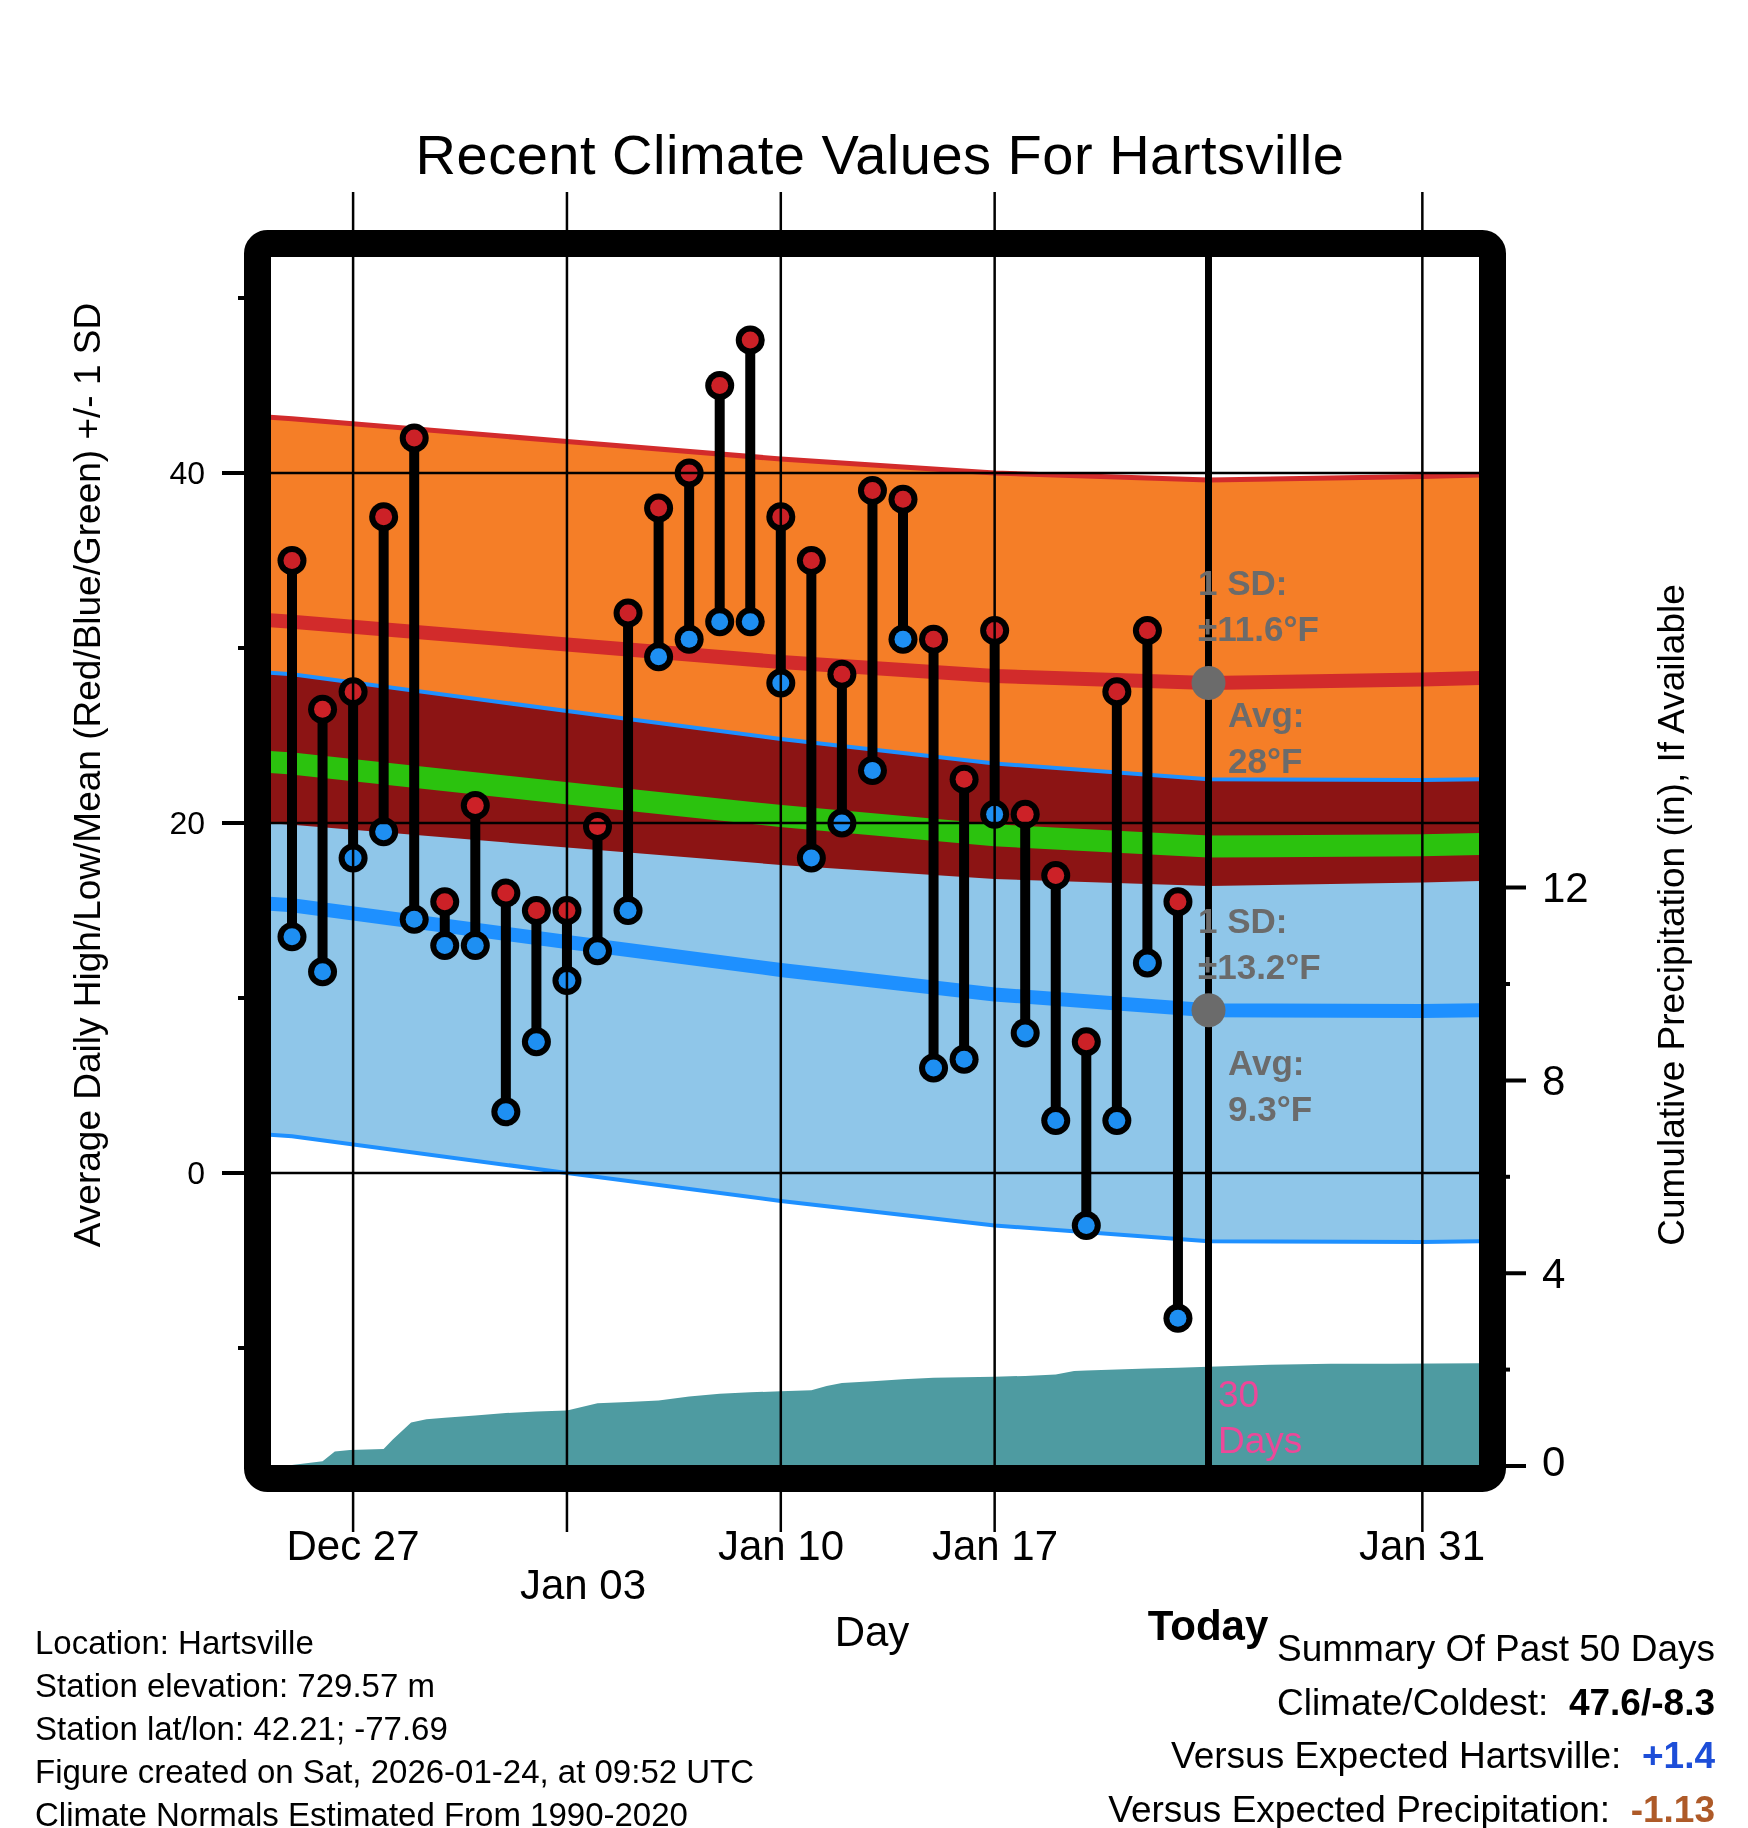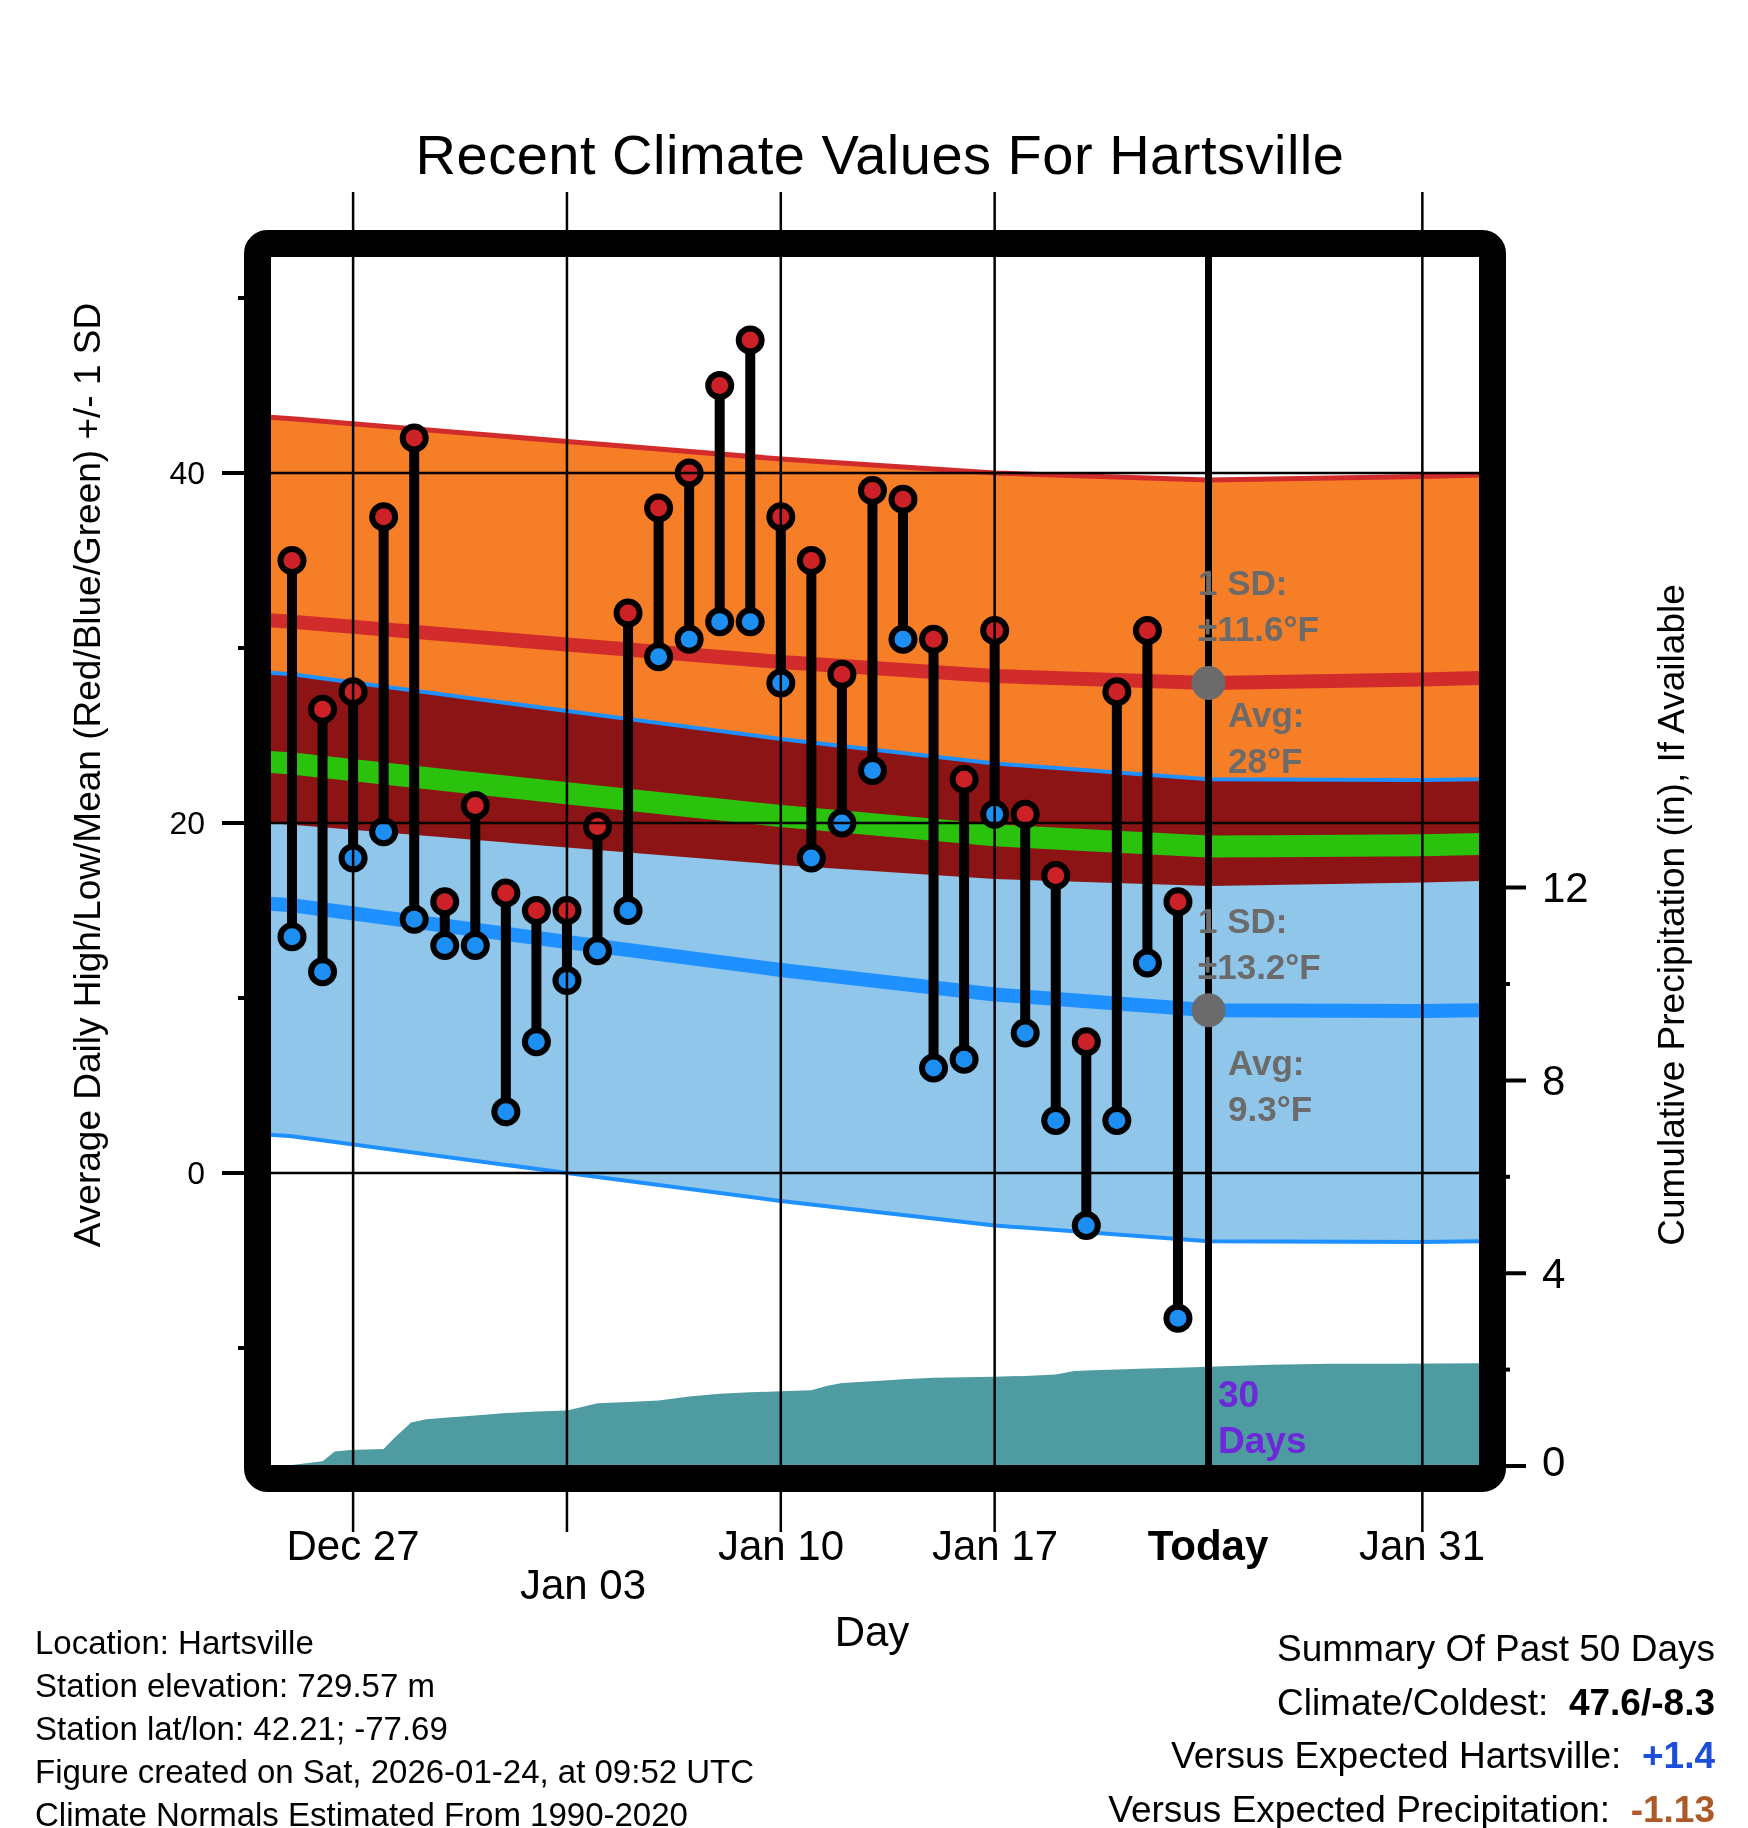--- a/index.html
+++ b/index.html
@@ -7,21 +7,21 @@
   .abs{position:absolute;}
   .title{font-size:56px;letter-spacing:0.5px;white-space:nowrap;transform:translateX(-50%);}
   .axis-label-left{font-size:37px;white-space:nowrap;transform:translate(-50%,-50%) rotate(-90deg);}
   .axis-label-right{font-size:37px;white-space:nowrap;transform:translate(-50%,-50%) rotate(-90deg);}
   .tick-left{font-size:32px;transform:translate(-100%,-50%);white-space:nowrap;}
   .tick-right{font-size:42px;transform:translateY(-50%);white-space:nowrap;}
   .tick-x{font-size:42px;transform:translateX(-50%);white-space:nowrap;}
   .tick-x.bold{font-weight:bold;}
   .xlabel{font-size:42px;transform:translateX(-50%);}
   .annot{font-size:35px;font-weight:bold;color:#6b6b6b;line-height:1.32;white-space:pre-line;}
-  .annot-black{font-size:37px;font-weight:bold;color:#6d28d9;line-height:1.25;white-space:pre-line;}
+  .annot-black{font-size:37px;font-weight:normal;color:#ec4899;line-height:1.25;white-space:pre-line;}
   .footer-left{font-size:33px;line-height:1.30;white-space:pre-line;}
   .footer-right{font-size:37px;text-align:right;line-height:1.45;}
   .footer-right .row{white-space:nowrap;}
   .val-bold{font-weight:bold;}
   svg{position:absolute;left:0;top:0;}
 </style>
 </head>
 <body>
 
 <svg width="1748" height="1828" viewBox="0 0 1748 1828">
@@ -230,21 +230,21 @@
 
 <div class="abs tick-right" style="left:1542px;top:888px;">12</div>
 <div class="abs tick-right" style="left:1542px;top:1081px;">8</div>
 <div class="abs tick-right" style="left:1542px;top:1274px;">4</div>
 <div class="abs tick-right" style="left:1542px;top:1462px;">0</div>
 
 <div class="abs tick-x" style="left:353px;top:1522px;">Dec 27</div>
 <div class="abs tick-x" style="left:583px;top:1522px;margin-top:39px;">Jan 03</div>
 <div class="abs tick-x" style="left:781px;top:1522px;">Jan 10</div>
 <div class="abs tick-x" style="left:995px;top:1522px;">Jan 17</div>
-<div class="abs tick-x bold" style="left:1208px;top:1522px;">Today</div>
+<div class="abs tick-x bold" style="left:1208px;top:1602px;">Today</div>
 <div class="abs tick-x" style="left:1422px;top:1522px;">Jan 31</div>
 
 <div class="abs annot" style="left:1198px;top:560px;">1 SD:
 ±11.6°F</div>
 <div class="abs annot" style="left:1228px;top:692px;">Avg:
 28°F</div>
 <div class="abs annot" style="left:1198px;top:898px;">1 SD:
 ±13.2°F</div>
 <div class="abs annot" style="left:1228px;top:1040px;">Avg:
 9.3°F</div>

